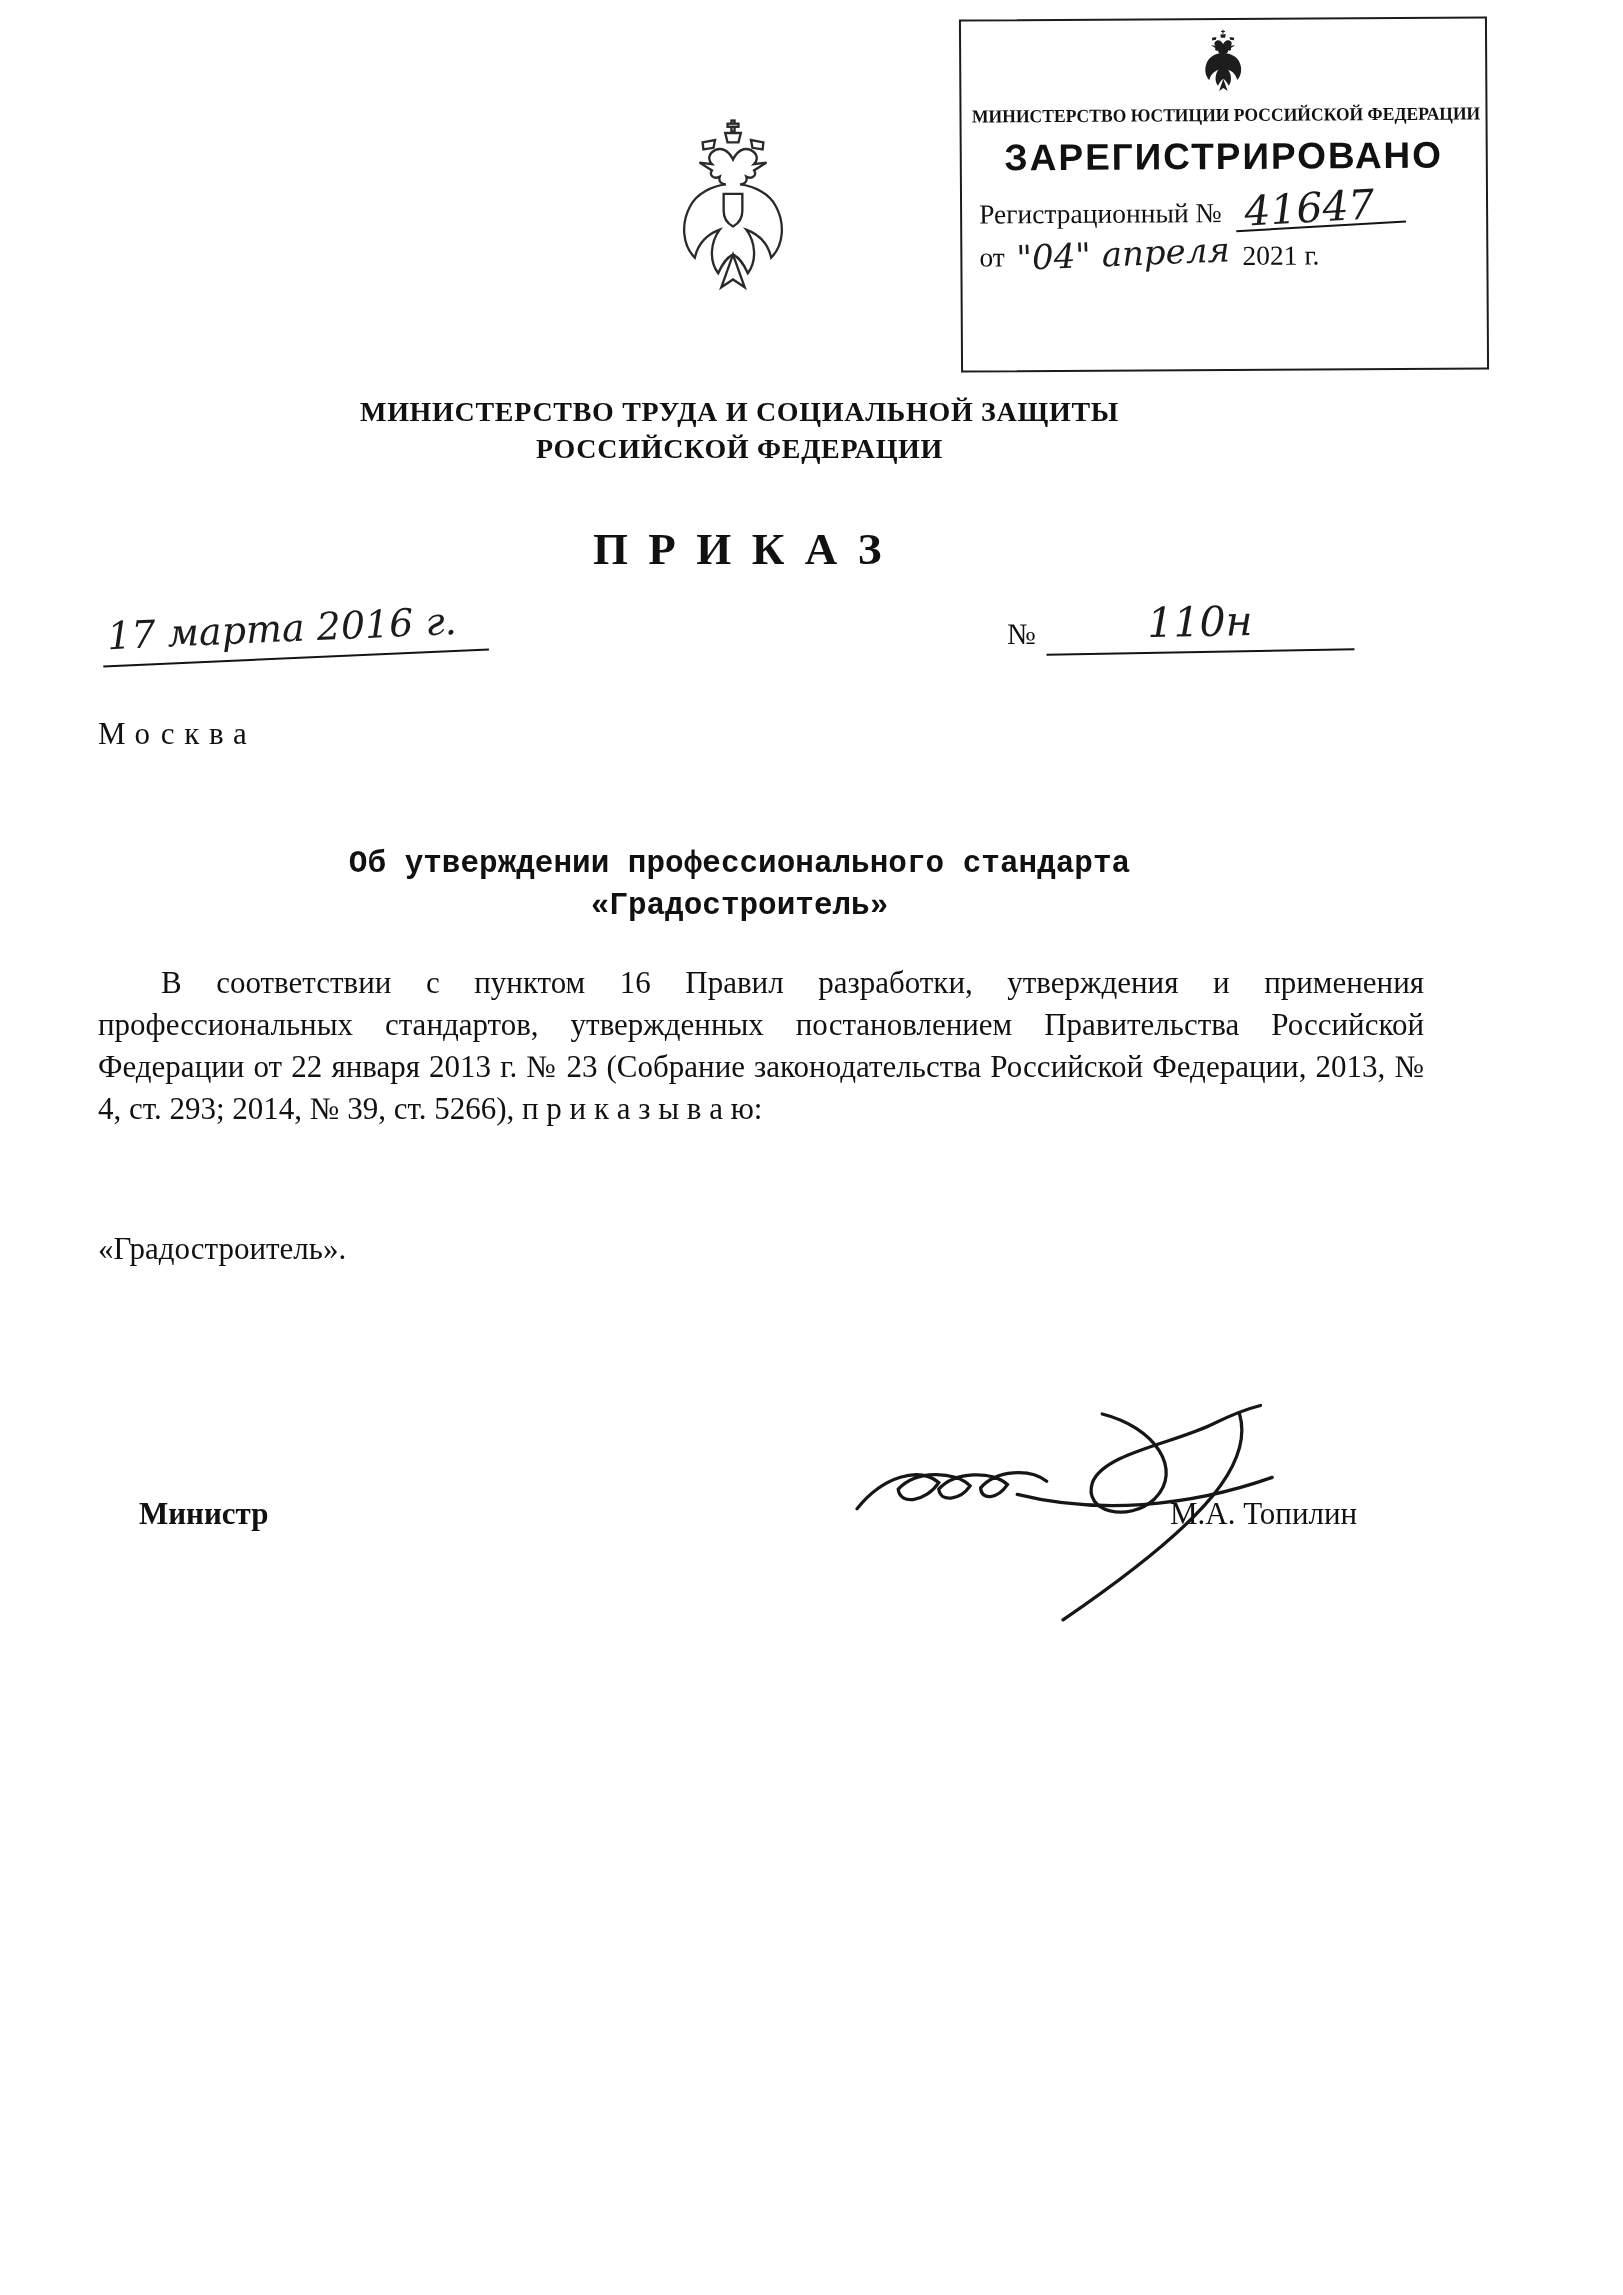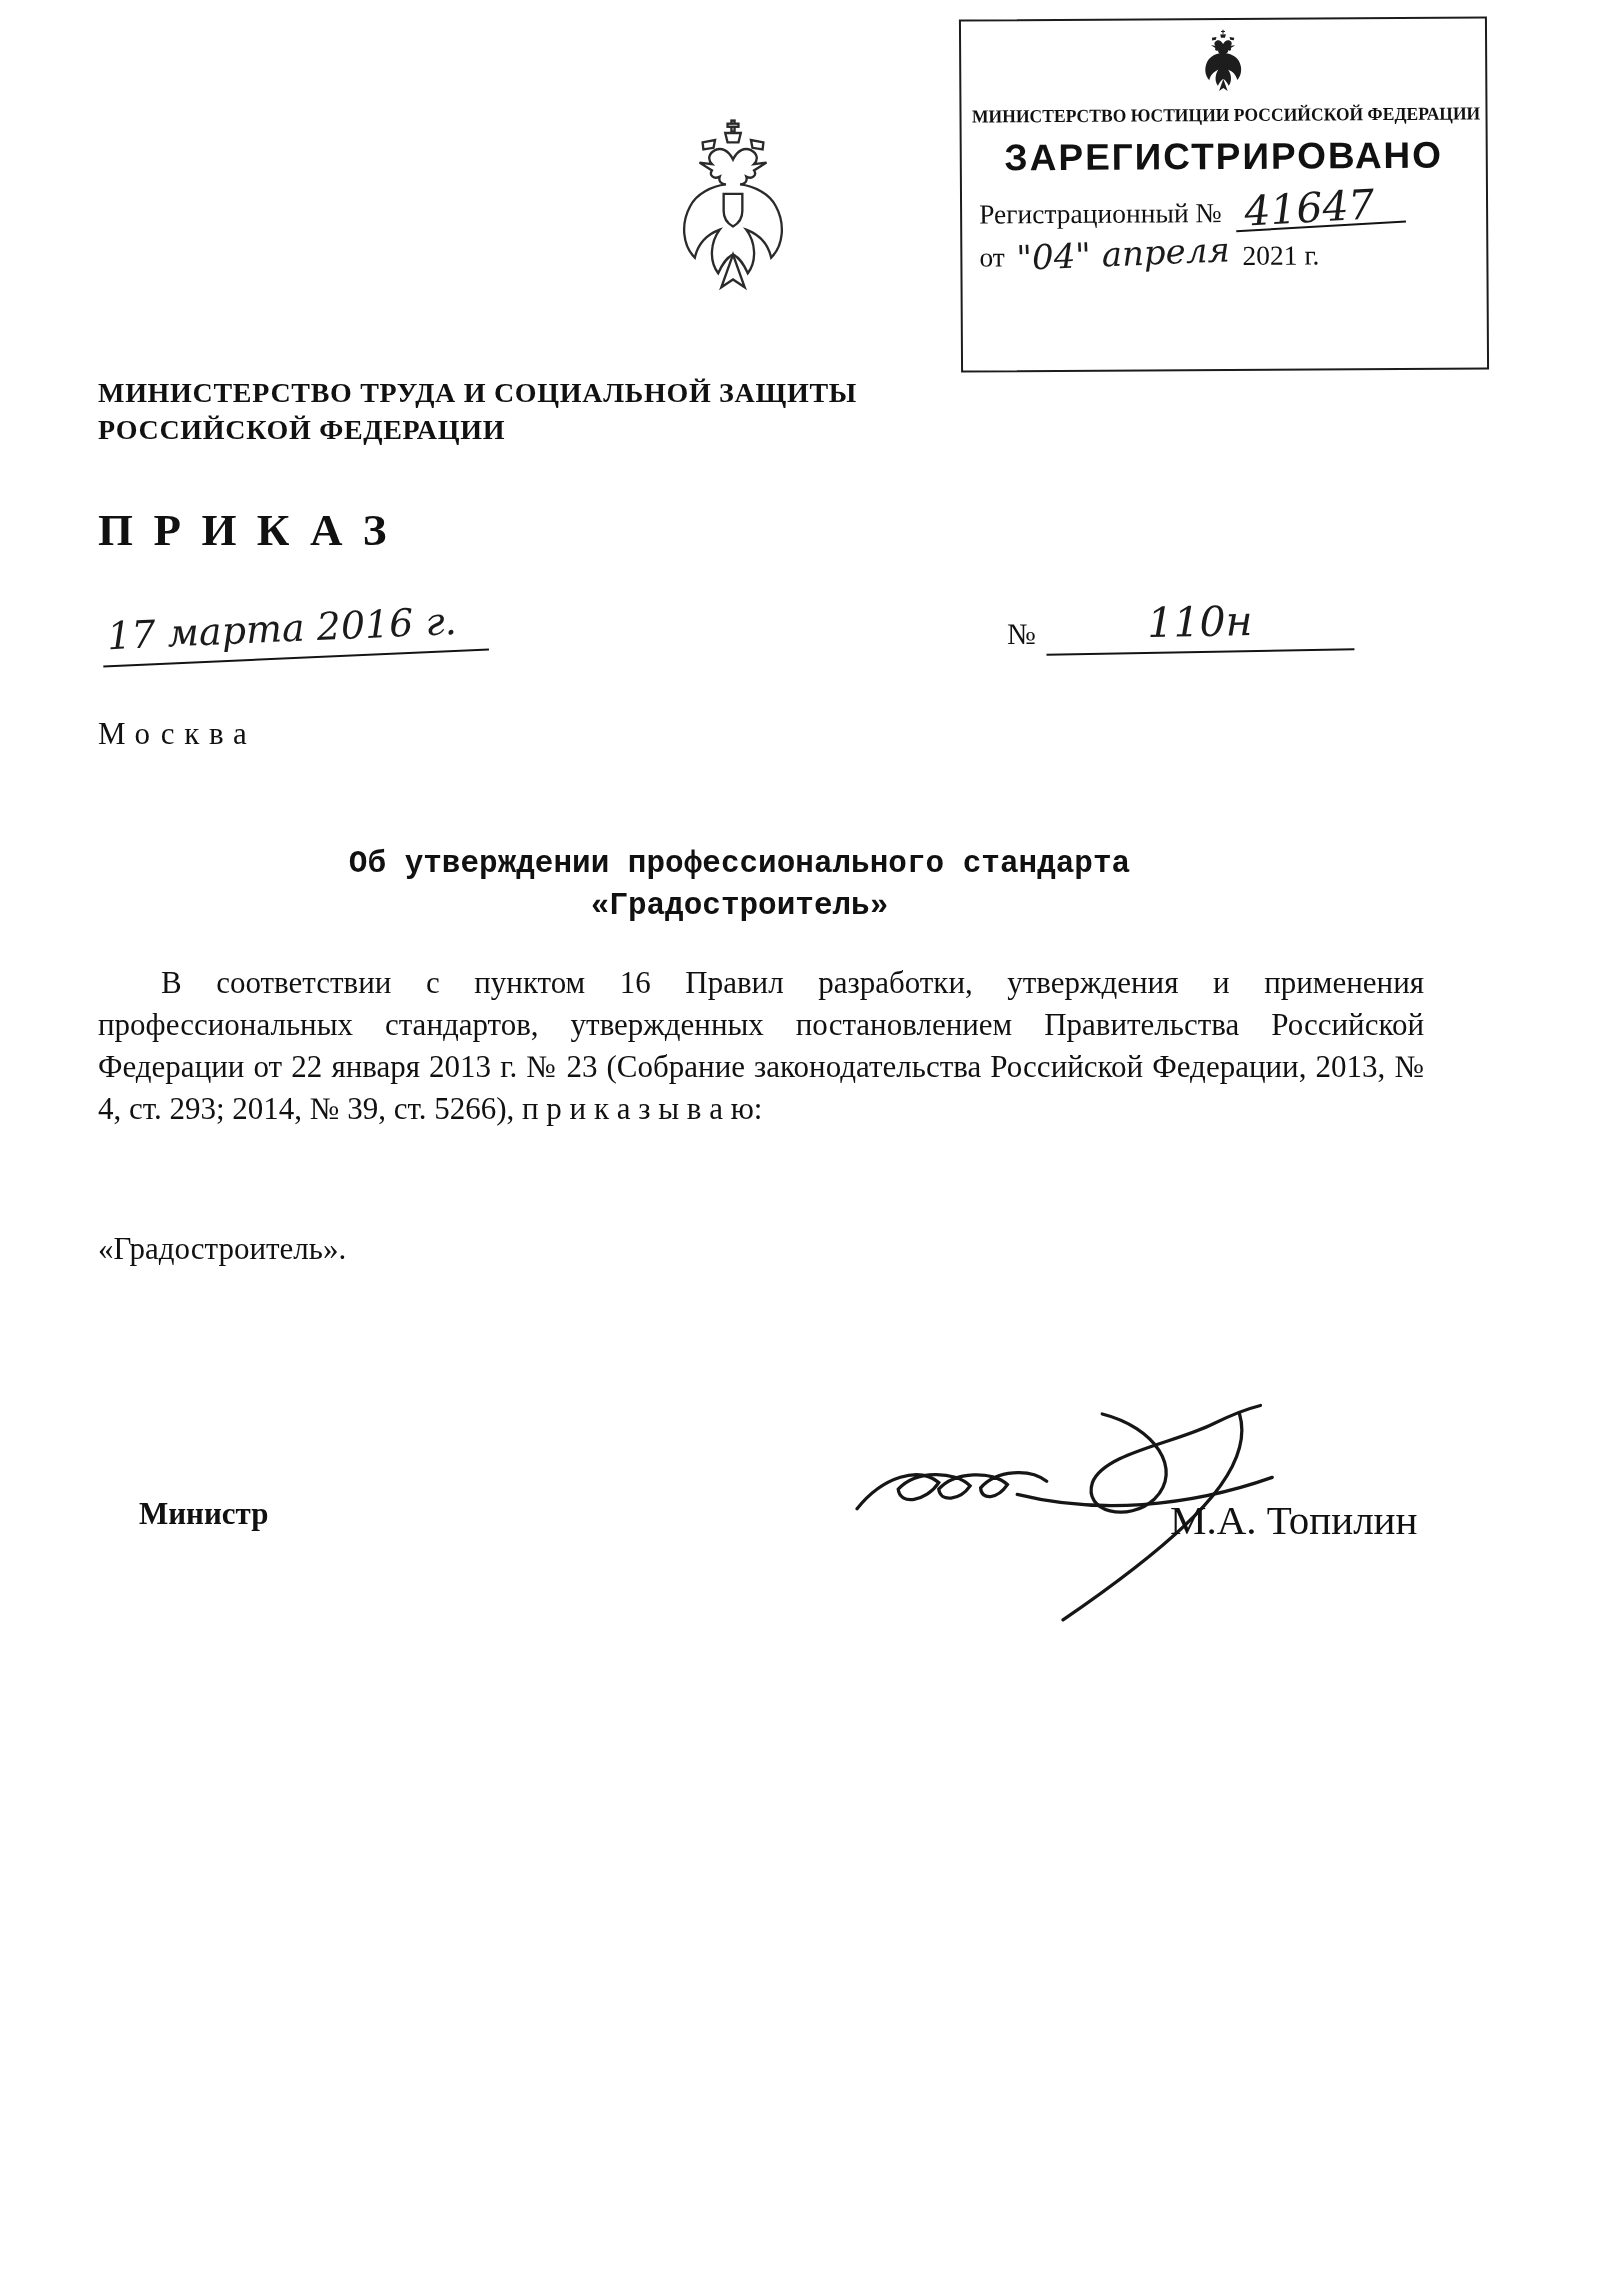--- a/index.html
+++ b/index.html
@@ -93,22 +93,23 @@
     width: 164px;
     height: 187px;
   }
   .emblem-outline { fill: #ffffff; stroke: #2a2a2a; stroke-width: 3; }
   .emblem-solid   { fill: #1d1d1d; stroke: none; }
 
   
   .head {
     position: absolute;
     left: 98px;
-    top: 374px;
+    top: 393px;
     width: 1283px;
+    text-align: center;
   }
   .ministry-line {
     font-size: 28px;
     font-weight: bold;
     line-height: 37px;
     letter-spacing: 0.7px;
   }
   .doc-type {
     margin-top: 56px;
     font-size: 45px;
@@ -203,21 +204,21 @@
     position: absolute;
     left: 139px;
     top: 1496px;
     font-size: 31px;
     font-weight: bold;
   }
   .minister-name {
     position: absolute;
     left: 1170px;
     top: 1496px;
-    font-size: 41px;
+    font-size: 31px;
     white-space: nowrap;
   }
   .signature {
     position: absolute;
     left: 821px;
     top: 1378px;
     width: 484px;
     height: 255px;
   }
   .signature path {

